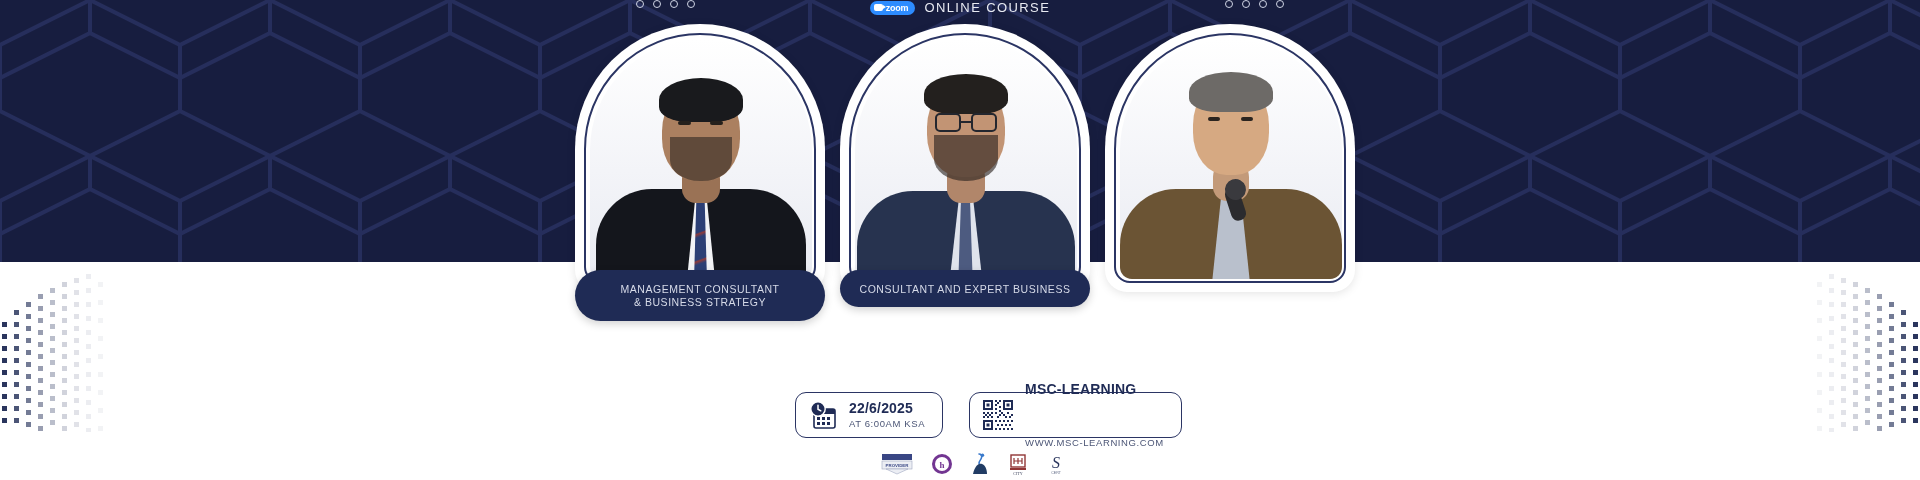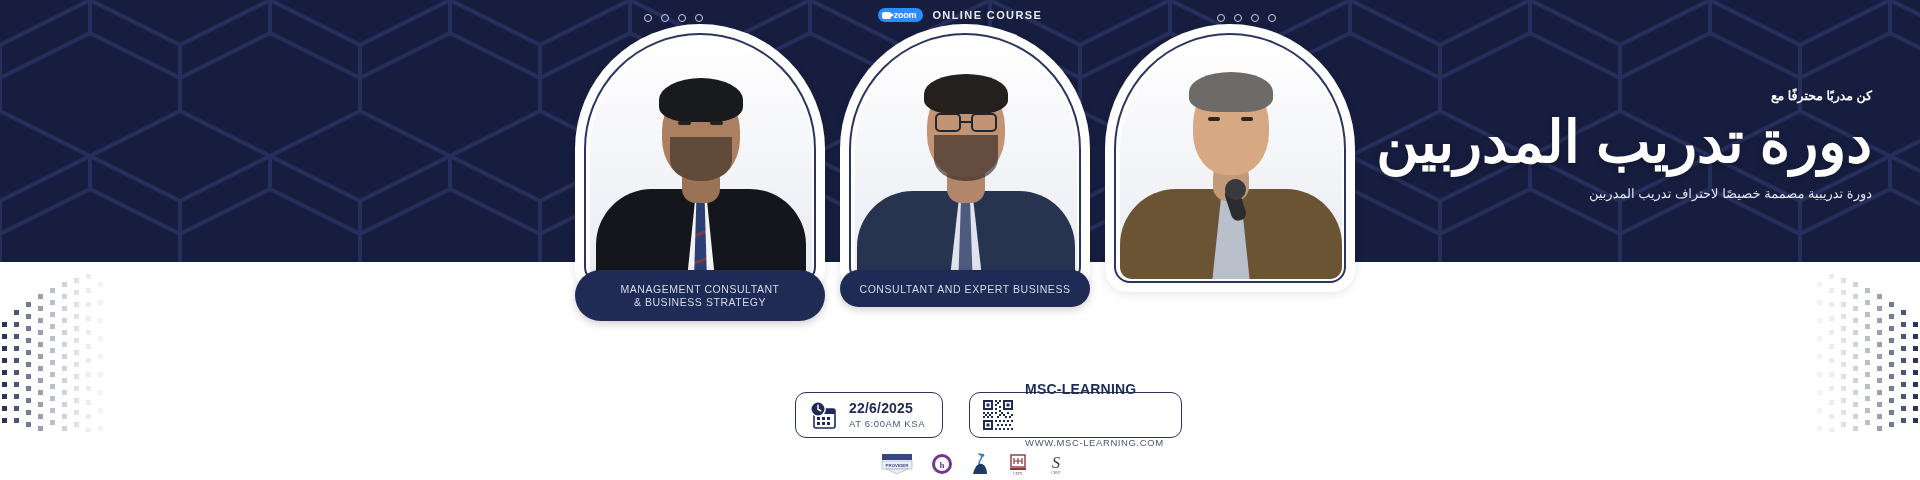--- a/index.html
+++ b/index.html
@@ -36,21 +36,21 @@
   
   .dotgrid {
     position:absolute; top:262px; height:170px; width:160px;
   }
   .dotgrid.left  { left:0; }
   .dotgrid.right { right:0; }
 
   
   .topbar {
     position:absolute; left:0; top:0; width:1920px; height:22px;
-    display:flex; align-items:flex-end; justify-content:center; gap:0;
+    display:flex; align-items:flex-start; justify-content:center; gap:0;
   }
   .dots { display:flex; gap:9px; align-items:center; }
   .dots .d {
     width:8px; height:8px; border-radius:50%;
     border:1.6px solid #cfd4e4; background:transparent;
   }
   .zoomwrap { display:flex; align-items:center; gap:9px; margin:0 175px; }
   .zoom-logo {
     display:flex; align-items:center; gap:3px;
     background:#2d8cff; color:#fff;
@@ -60,21 +60,21 @@
   .zoom-cam {
     width:9px; height:7px; background:#fff; border-radius:2px;
     position:relative;
   }
   .zoom-cam:after{
     content:""; position:absolute; right:-3px; top:1px;
     border-top:2.5px solid transparent; border-bottom:2.5px solid transparent;
     border-left:3px solid #fff;
   }
   .oc-text {
-    color:#e8eaf2; font-size:11px; letter-spacing:1.4px; font-weight:700;
+    color:#e8eaf2; font-size:13px; letter-spacing:1.4px; font-weight:400;
   }
 
   
   .speakers {
     position:absolute; left:575px; top:24px;
     width:790px; height:330px;
   }
   .speaker { position:absolute; top:0; width:250px; height:330px; }
   .speaker.s0 { left:0; }
   .speaker.s1 { left:265px; }
@@ -535,25 +535,20 @@
             <div class="p-mic" style="left:108px; top:148px; width:15px; height:34px; background:#2b2b2e; transform:rotate(-18deg);"></div>
             <div style="position:absolute; left:105px; top:140px; width:21px; height:21px; border-radius:50%; background:#3a3a3e; transform:rotate(-18deg);"></div>
             <div style="position:absolute; left:88px; top:78px; width:12px; height:4px; background:#2b241f; border-radius:2px;"></div>
             <div style="position:absolute; left:121px; top:78px; width:12px; height:4px; background:#2b241f; border-radius:2px;"></div>
           </div>
         </div>
       </div>
     </div>
   </div>
 
-  <div class="arabic">
-    <div class="ar-kicker">كن مدربًا محترفًا مع</div>
-    <div class="ar-title">دورة تدريب المدربين</div>
-    <div class="ar-sub">دورة تدريبية مصممة خصيصًا لاحتراف تدريب المدربين</div>
-  </div>
 
   <div class="cards">
 
     <div class="card">
       <span class="cal-icon">
         <svg viewBox="0 0 30 28" width="30" height="28">
           <rect x="6" y="8" width="21" height="19" rx="2" fill="#ffffff" stroke="#1f2b55" stroke-width="1.6"></rect>
           <rect x="6" y="8" width="21" height="5" fill="#1f2b55"></rect>
           <g fill="#1f2b55">
             <rect x="9" y="16" width="3" height="3"></rect>

